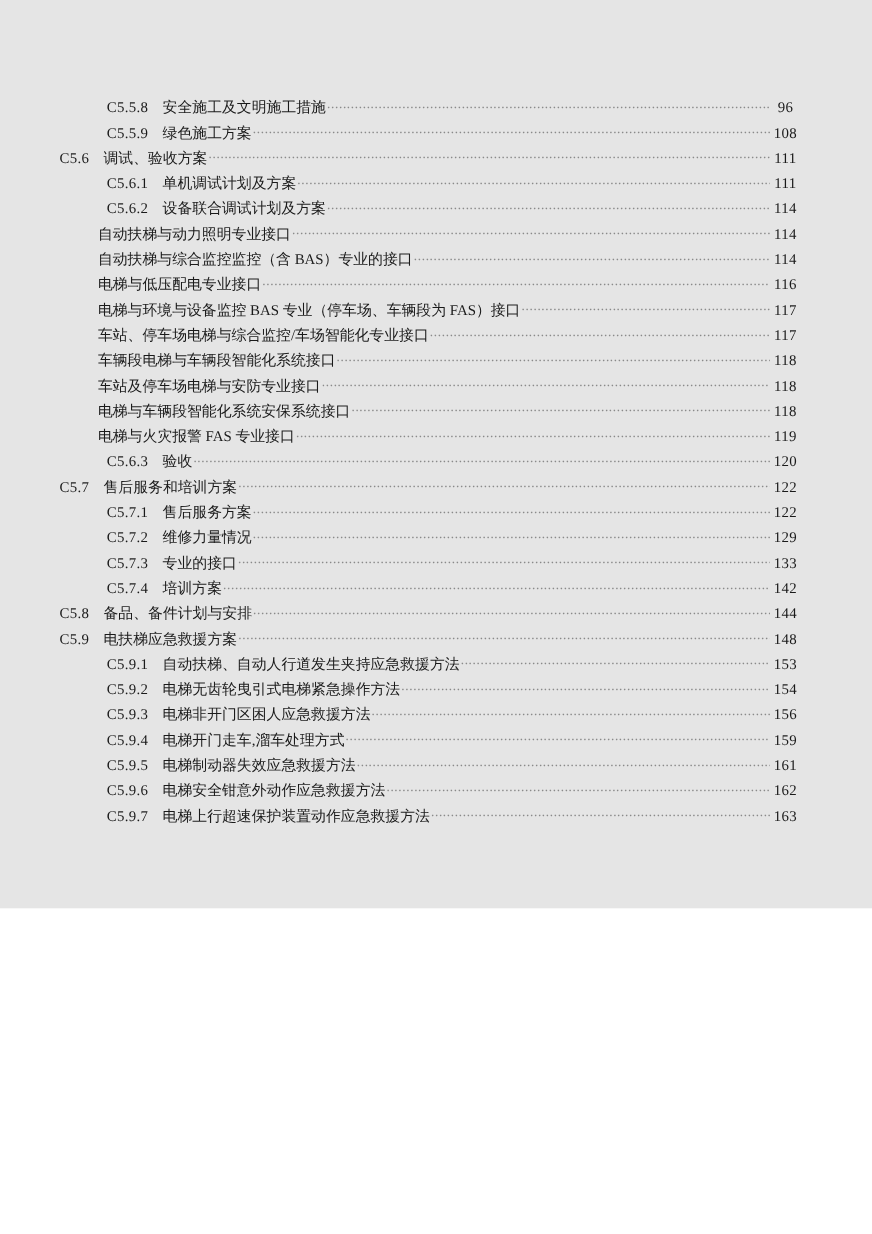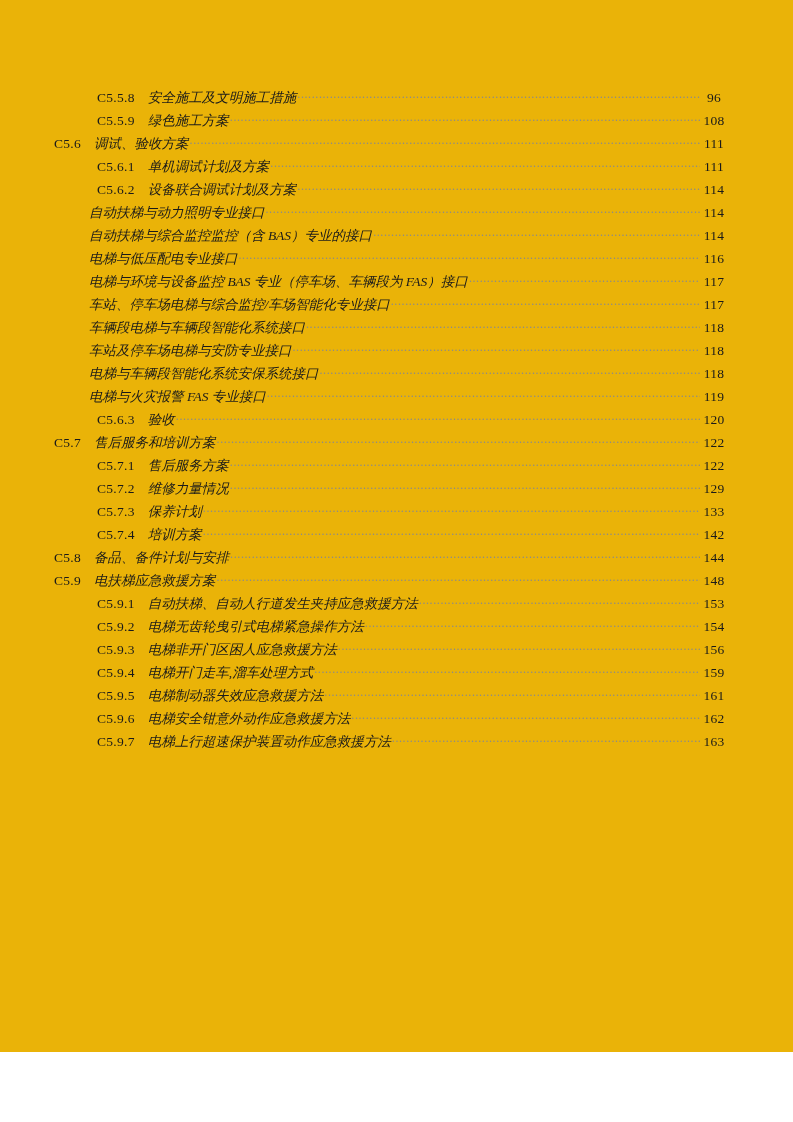--- a/index.html
+++ b/index.html
@@ -4,23 +4,23 @@
 <style>
   html, body {
     margin: 0;
     padding: 0;
     background: #ffffff;
   }
 
   .page {
     position: relative;
     width: 793px;
-    height: 1052px;
+    height: 826px;
     margin: 0 auto;
-    background: #eab308;
+    background: #e5e5e5;
     font-family: "Liberation Serif", "DejaVu Serif", serif;
     overflow: hidden;
   }
 
   .toc {
     position: absolute;
     left: 0;
     top: 88px;
     width: 793px;
   }
@@ -44,21 +44,20 @@
     letter-spacing: 0.3px;
   }
 
   .entry-gap {
     flex: 0 0 auto;
     width: 13px;
   }
 
   .entry-title {
     flex: 0 0 auto;
-    font-style: italic;
   }
 
   .leader {
     flex: 1 1 auto;
     position: relative;
     overflow: hidden;
     height: 1em;
     margin: 0 2px 0 1px;
   }
 
@@ -202,21 +201,21 @@
       <div class="toc-entry lvl-3">
         <span class="entry-num">C5.7.2</span>
         <span class="entry-gap"></span>
         <span class="entry-title">维修力量情况</span>
         <span class="leader"></span>
         <span class="entry-page">129</span>
       </div>
       <div class="toc-entry lvl-3">
         <span class="entry-num">C5.7.3</span>
         <span class="entry-gap"></span>
-        <span class="entry-title">保养计划</span>
+        <span class="entry-title">专业的接口</span>
         <span class="leader"></span>
         <span class="entry-page">133</span>
       </div>
       <div class="toc-entry lvl-3">
         <span class="entry-num">C5.7.4</span>
         <span class="entry-gap"></span>
         <span class="entry-title">培训方案</span>
         <span class="leader"></span>
         <span class="entry-page">142</span>
       </div>

